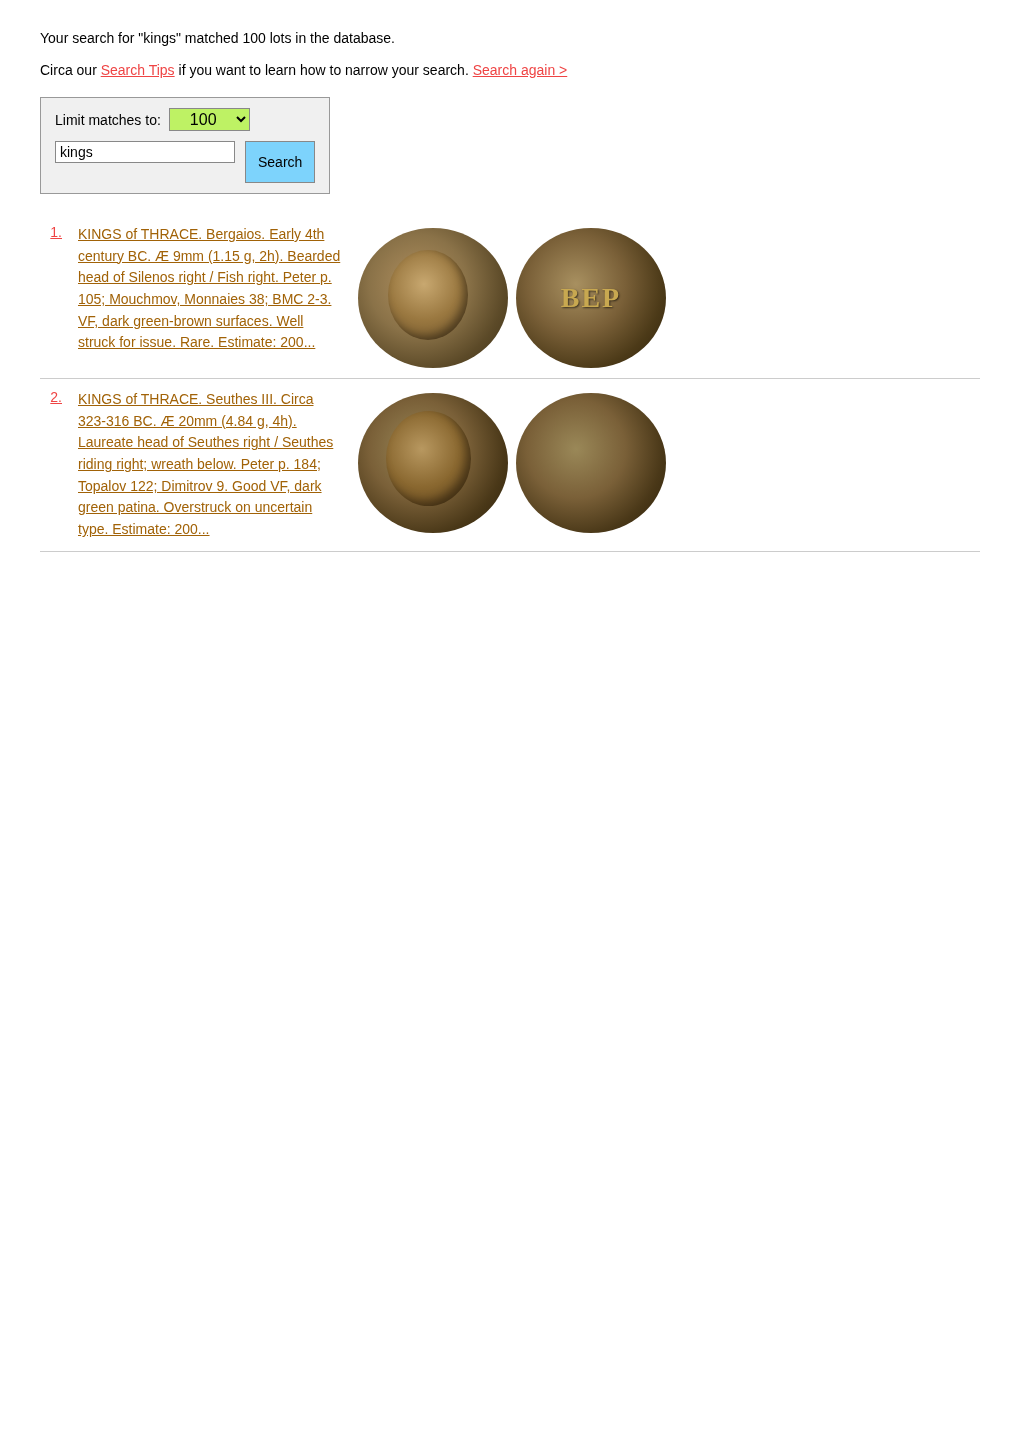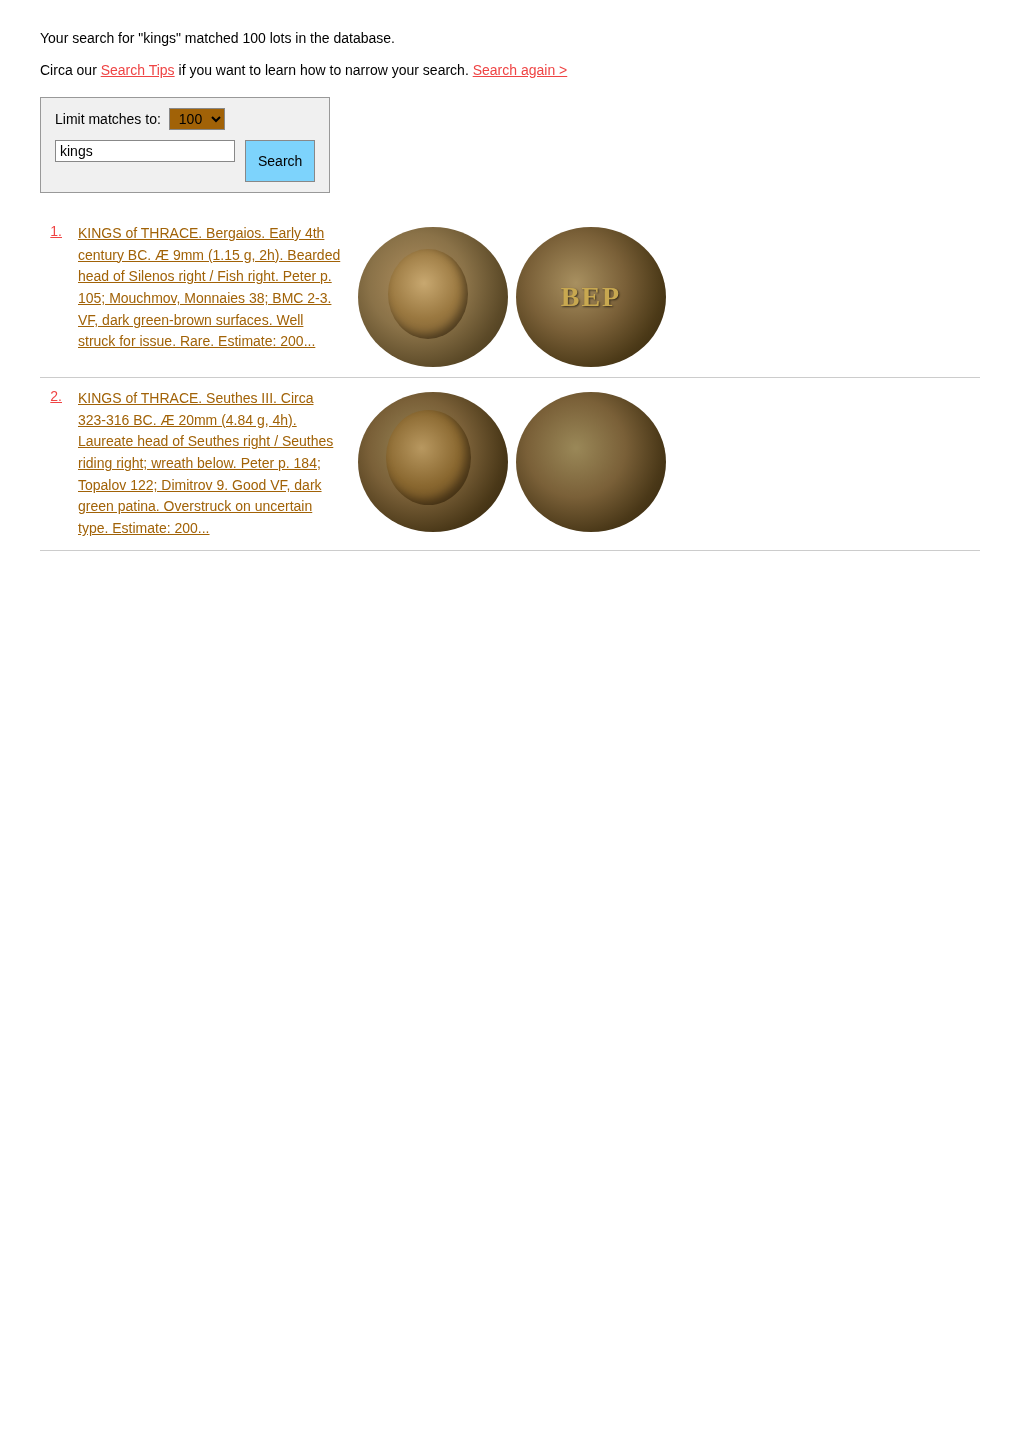--- a/index.html
+++ b/index.html
@@ -34,24 +34,24 @@
     .search-box .limit-row {
       display: flex;
       align-items: center;
       gap: 8px;
       margin-bottom: 10px;
     }
     .search-box .limit-row label {
       font-size: 14px;
     }
     .search-box .limit-row select {
-      font-size: 14px;
-      padding: 1px 5px;
+      font-size: 16px;
+      padding: 1px 16px;
       border: 1px solid #888;
-      background: #a16207;
+      background: #bef264;
     }
     .search-box .search-row {
       display: flex;
       align-items: flex-start;
       gap: 10px;
     }
     .search-box .search-row input[type="text"] {
       font-size: 14px;
       padding: 2px 4px;
       border: 1px solid #888;

